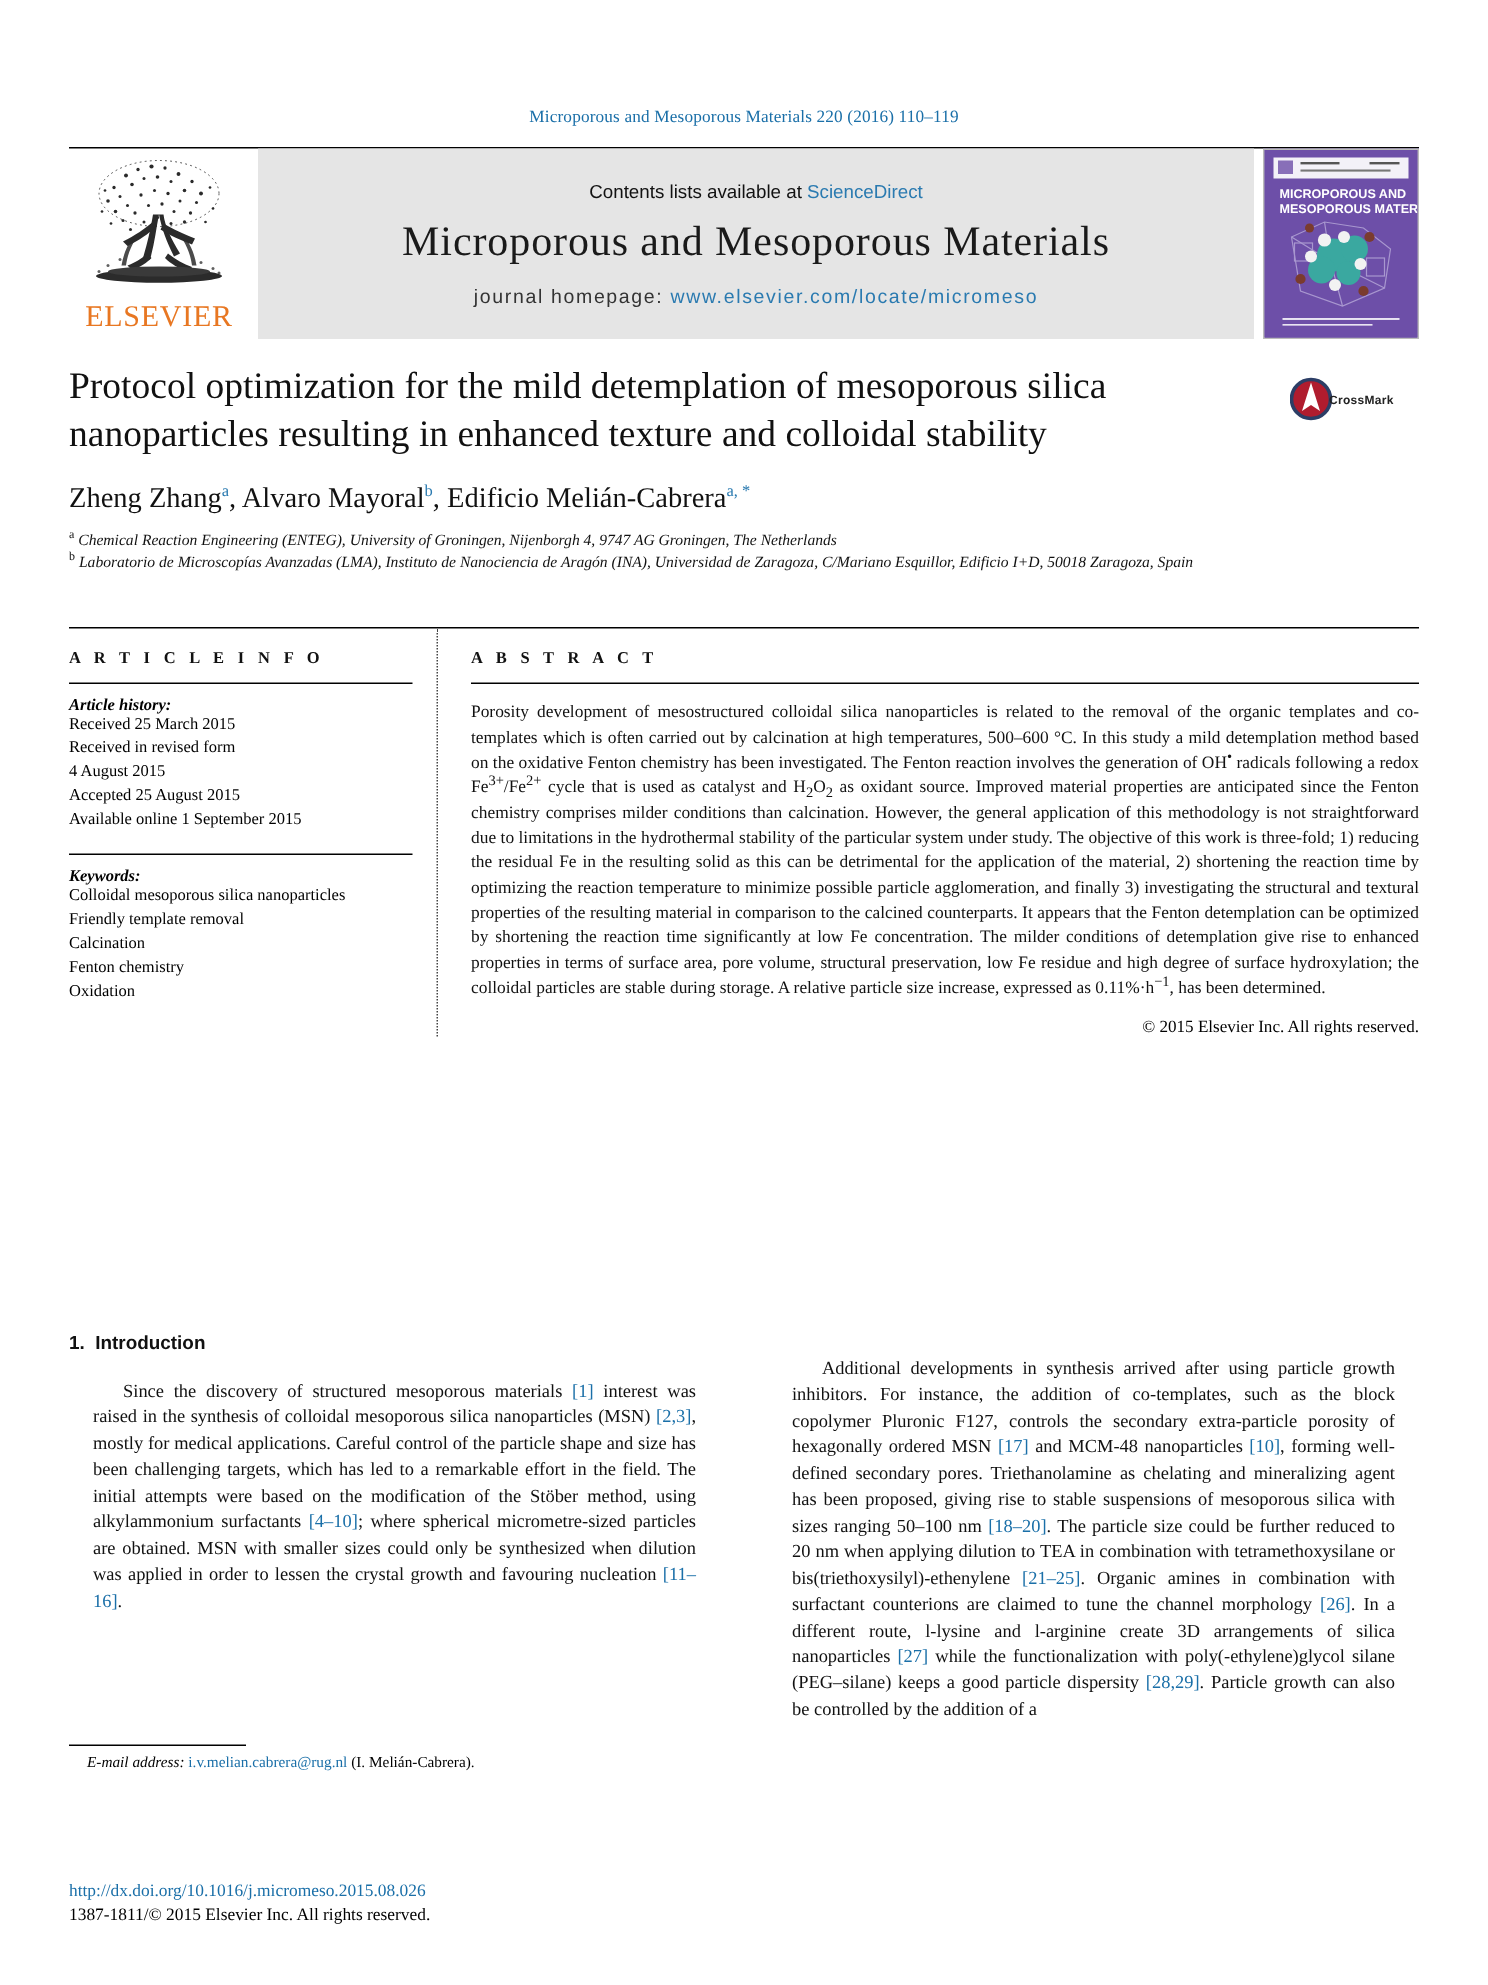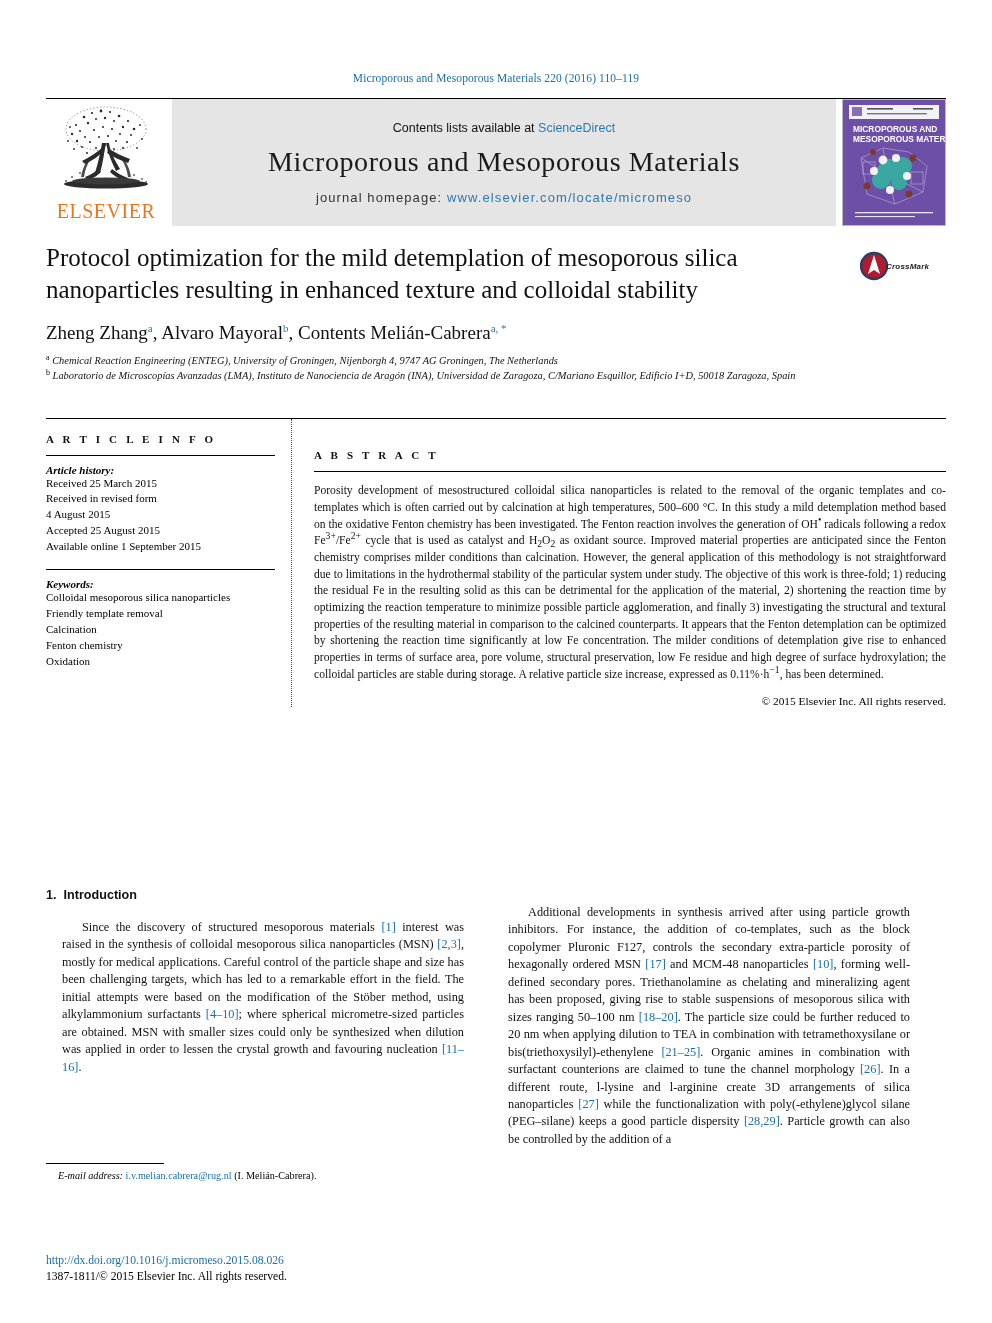--- a/index.html
+++ b/index.html
@@ -114,21 +114,20 @@
     color: #111;
   }
   .affiliations sup { font-style: normal; font-size: 8px; }
 
   .crossmark {
     position: absolute;
     right: 0;
     top: 2px;
     width: 86px;
     text-align: center;
-    font-style: italic;
   }
   .crossmark-label {
     font-family: "Liberation Sans", sans-serif;
     font-size: 8px;
     font-weight: bold;
     letter-spacing: .2px;
     color: #222;
     position: absolute;
     left: 26px;
     top: 18px;
@@ -144,21 +143,21 @@
   }
   .col-info {
     width: 246px;
     flex: 0 0 246px;
     padding-top: 14px;
     padding-right: 16px;
     border-right: 1px dotted #444;
   }
   .col-abstract {
     flex: 1 1 auto;
-    padding-top: 30px;
+    padding-top: 14px;
     padding-left: 22px;
   }
   .section-label {
     font-family: "Liberation Serif", serif;
     font-size: 11px;
     font-weight: bold;
     letter-spacing: 3.2px;
     color: #111;
     margin-bottom: 10px;
   }
@@ -186,21 +185,21 @@
     margin-top: 9px;
   }
 
   
   .body-cols {
     position: absolute;
     left: 46px;
     right: 46px;
     top: 888px;
     display: flex;
-    gap: 12px;
+    gap: 32px;
   }
   .bcol { width: 434px; flex: 0 0 434px; }
   .h2 {
     font-family: "Liberation Sans", sans-serif;
     font-size: 12.6px;
     font-weight: bold;
     margin: 0 0 17px 0;
     color: #111;
   }
   .h2 .num { margin-right: 7px; }
@@ -367,21 +366,21 @@
       </svg>
     </div>
   </div>
 
   <div class="title-block">
     <h1 class="paper-title">Protocol optimization for the mild detemplation of mesoporous silica nanoparticles resulting in enhanced texture and colloidal stability</h1>
 
     <div class="authors">
       <span>Zheng Zhang</span><sup>a</sup>,
       <span>Alvaro Mayoral</span><sup>b</sup>,
-      <span>Contents Melián-Cabrera</span><sup>a, *</sup>
+      <span>Edificio Melián-Cabrera</span><sup>a, *</sup>
     </div>
 
     <div class="affiliations">
       <div><sup>a</sup> <span>Chemical Reaction Engineering (ENTEG), University of Groningen, Nijenborgh 4, 9747 AG Groningen, The Netherlands</span></div>
       <div><sup>b</sup> <span>Laboratorio de Microscopías Avanzadas (LMA), Instituto de Nanociencia de Aragón (INA), Universidad de Zaragoza, C/Mariano Esquillor, Edificio I+D, 50018 Zaragoza, Spain</span></div>
     </div>
 
     <div class="crossmark">
       <svg width="86" height="44" viewBox="0 0 86 44">
         <circle cx="14" cy="22" r="13" fill="#b01c2e"></circle>

